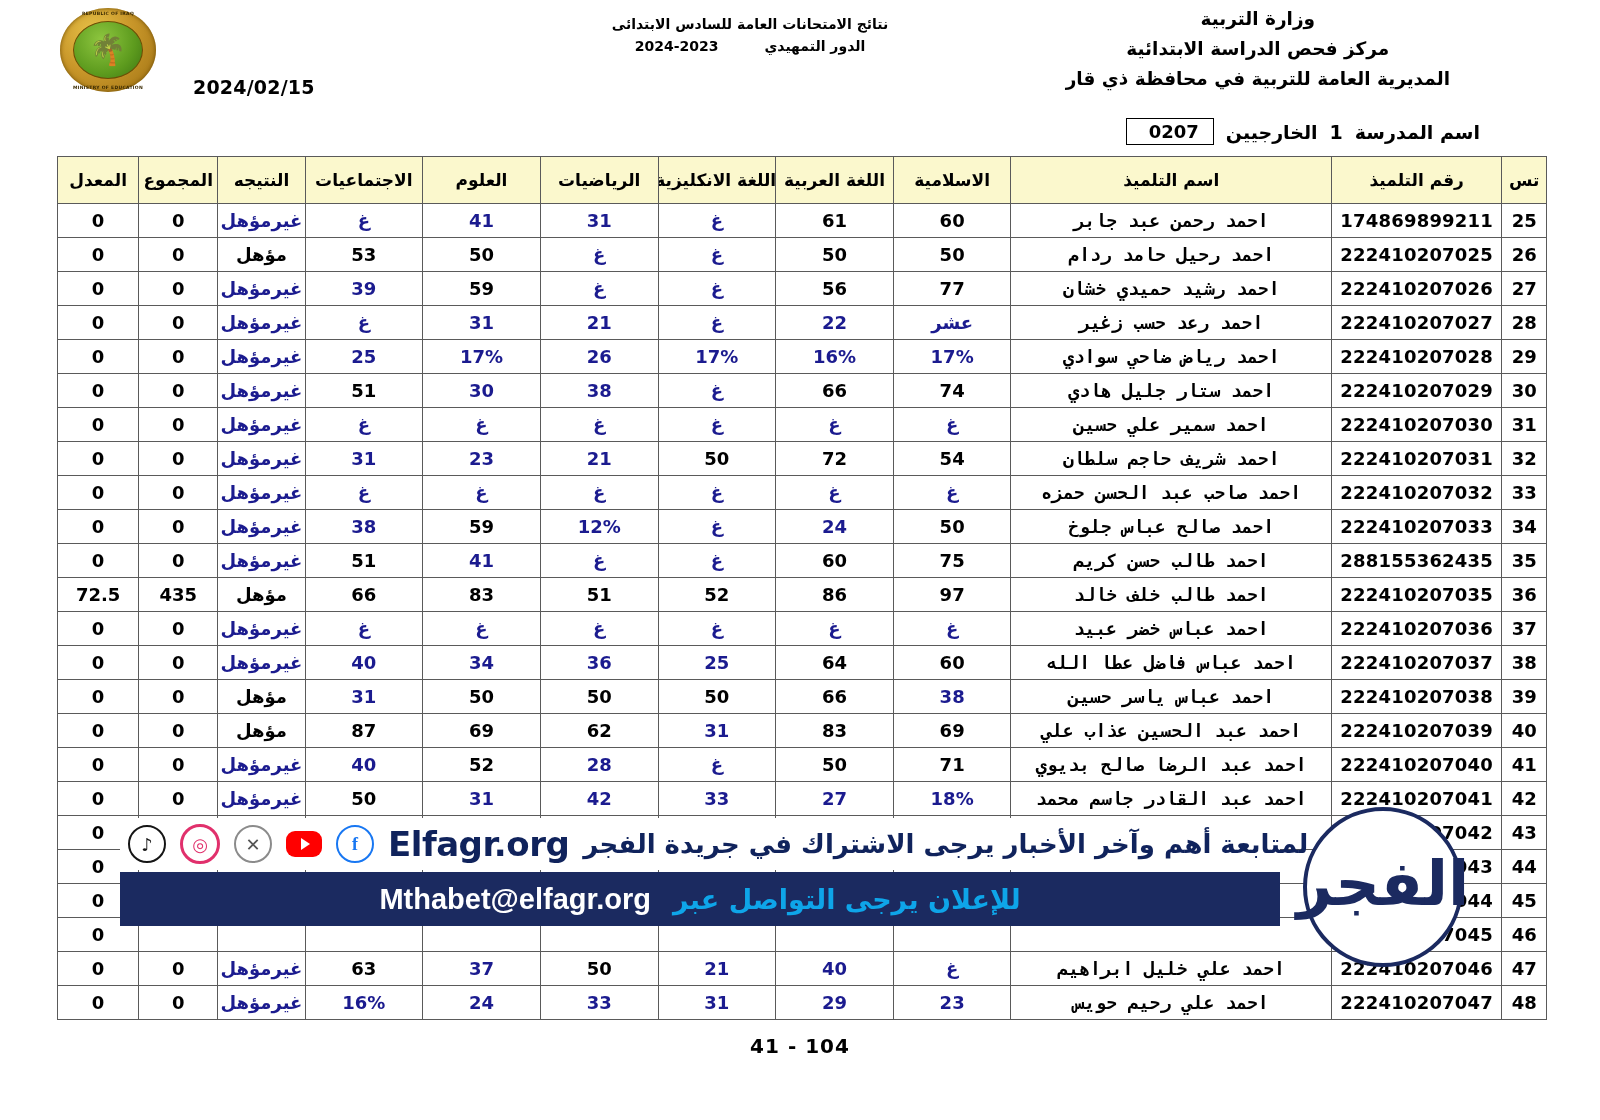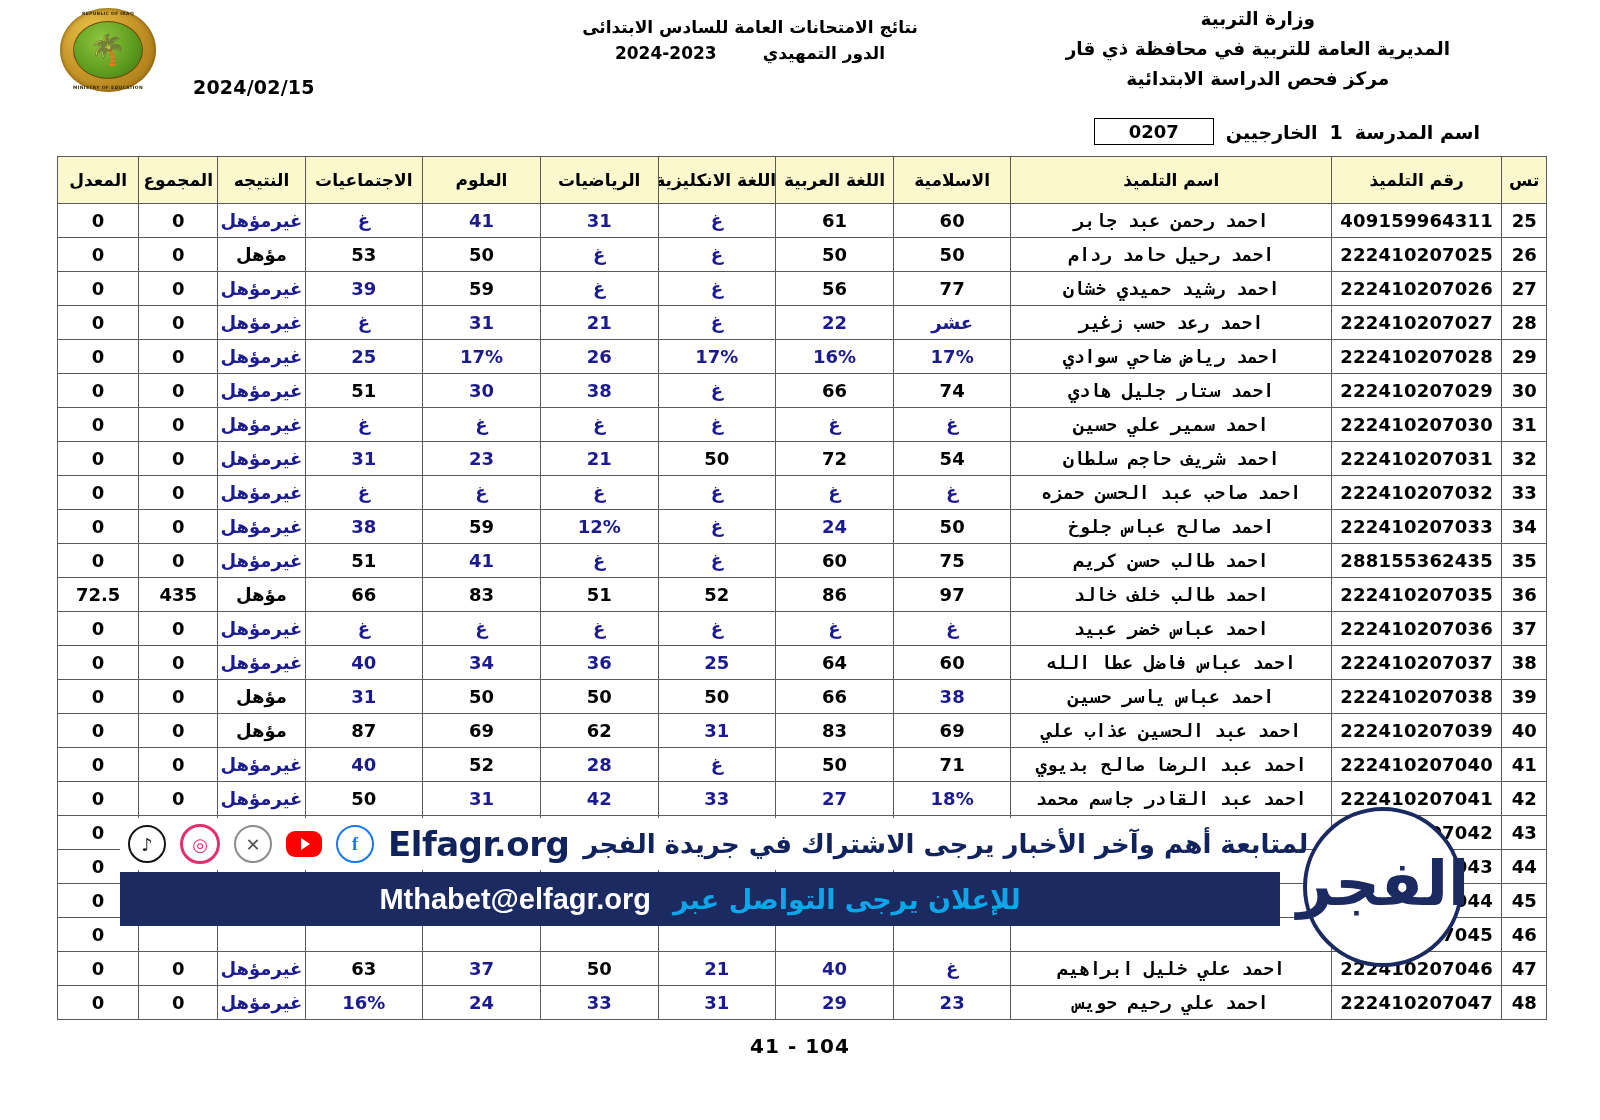--- a/index.html
+++ b/index.html
@@ -72,21 +72,21 @@
     font-weight: bold;
     letter-spacing: .2px;
   }
 
   .hdr-center {
     position: absolute;
     left: 540px;
     top: 14px;
     width: 420px;
     text-align: center;
-    font-size: 17px;
+    font-size: 14px;
     font-weight: bold;
     line-height: 1.55;
     white-space: nowrap;
   }
   .hdr-center .l2 {
     display: flex;
     justify-content: center;
     gap: 46px;
     direction: rtl;
   }
@@ -109,25 +109,25 @@
     display: flex;
     align-items: center;
     gap: 12px;
     direction: rtl;
     font-size: 19px;
     font-weight: bold;
     white-space: nowrap;
   }
   .school-code {
     border: 1.5px solid #000;
-    padding: 2px 30px;
+    padding: 2px 14px;
     font-size: 18px;
     font-weight: bold;
     min-width: 58px;
-    text-align: center;
+    text-align: right;
     background: #fff;
   }
 
   
   .table-wrap {
     position: absolute;
     top: 156px;
     left: 57px;
     width: 1490px;
   }
@@ -317,22 +317,22 @@
   <div class="hdr-center">
     <div>نتائج الامتحانات  العامة للسادس الابتدائى</div>
     <div class="l2">
       <span>الدور التمهيدي</span>
       <span>2024-2023</span>
     </div>
   </div>
 
   <div class="hdr-right">
     <div>وزارة التربية</div>
+    <div>مركز فحص الدراسة الابتدائية</div>
     <div>المديرية العامة للتربية في محافظة ذي قار</div>
-    <div>مركز فحص الدراسة الابتدائية</div>
   </div>
 
   <div class="school-line">
     <span>اسم المدرسة</span>
     <span>1</span>
     <span>الخارجيين</span>
     <span class="school-code">0207</span>
   </div>
 </div>
 
@@ -369,21 +369,21 @@
         <th>العلوم</th>
         <th>الاجتماعيات</th>
         <th>النتيجه</th>
         <th>المجموع</th>
         <th>المعدل</th>
       </tr>
     </thead>
     <tbody id="results-body">
         <tr>
           <td class="idx">25</td>
-          <td class="num-id">409159964311</td>
+          <td class="num-id">174869899211</td>
           <td class="name">احمد رحمن عبد جابر</td>
           <td class="blackval">60</td>
           <td class="blackval">61</td>
           <td class="hl blue">غ</td>
           <td class="hl blue">31</td>
           <td class="hl blue">41</td>
           <td class="hl blue">غ</td>
           <td class="res-fail">غيرمؤهل</td>
           <td class="zero">0</td>
           <td class="zero">0</td>

